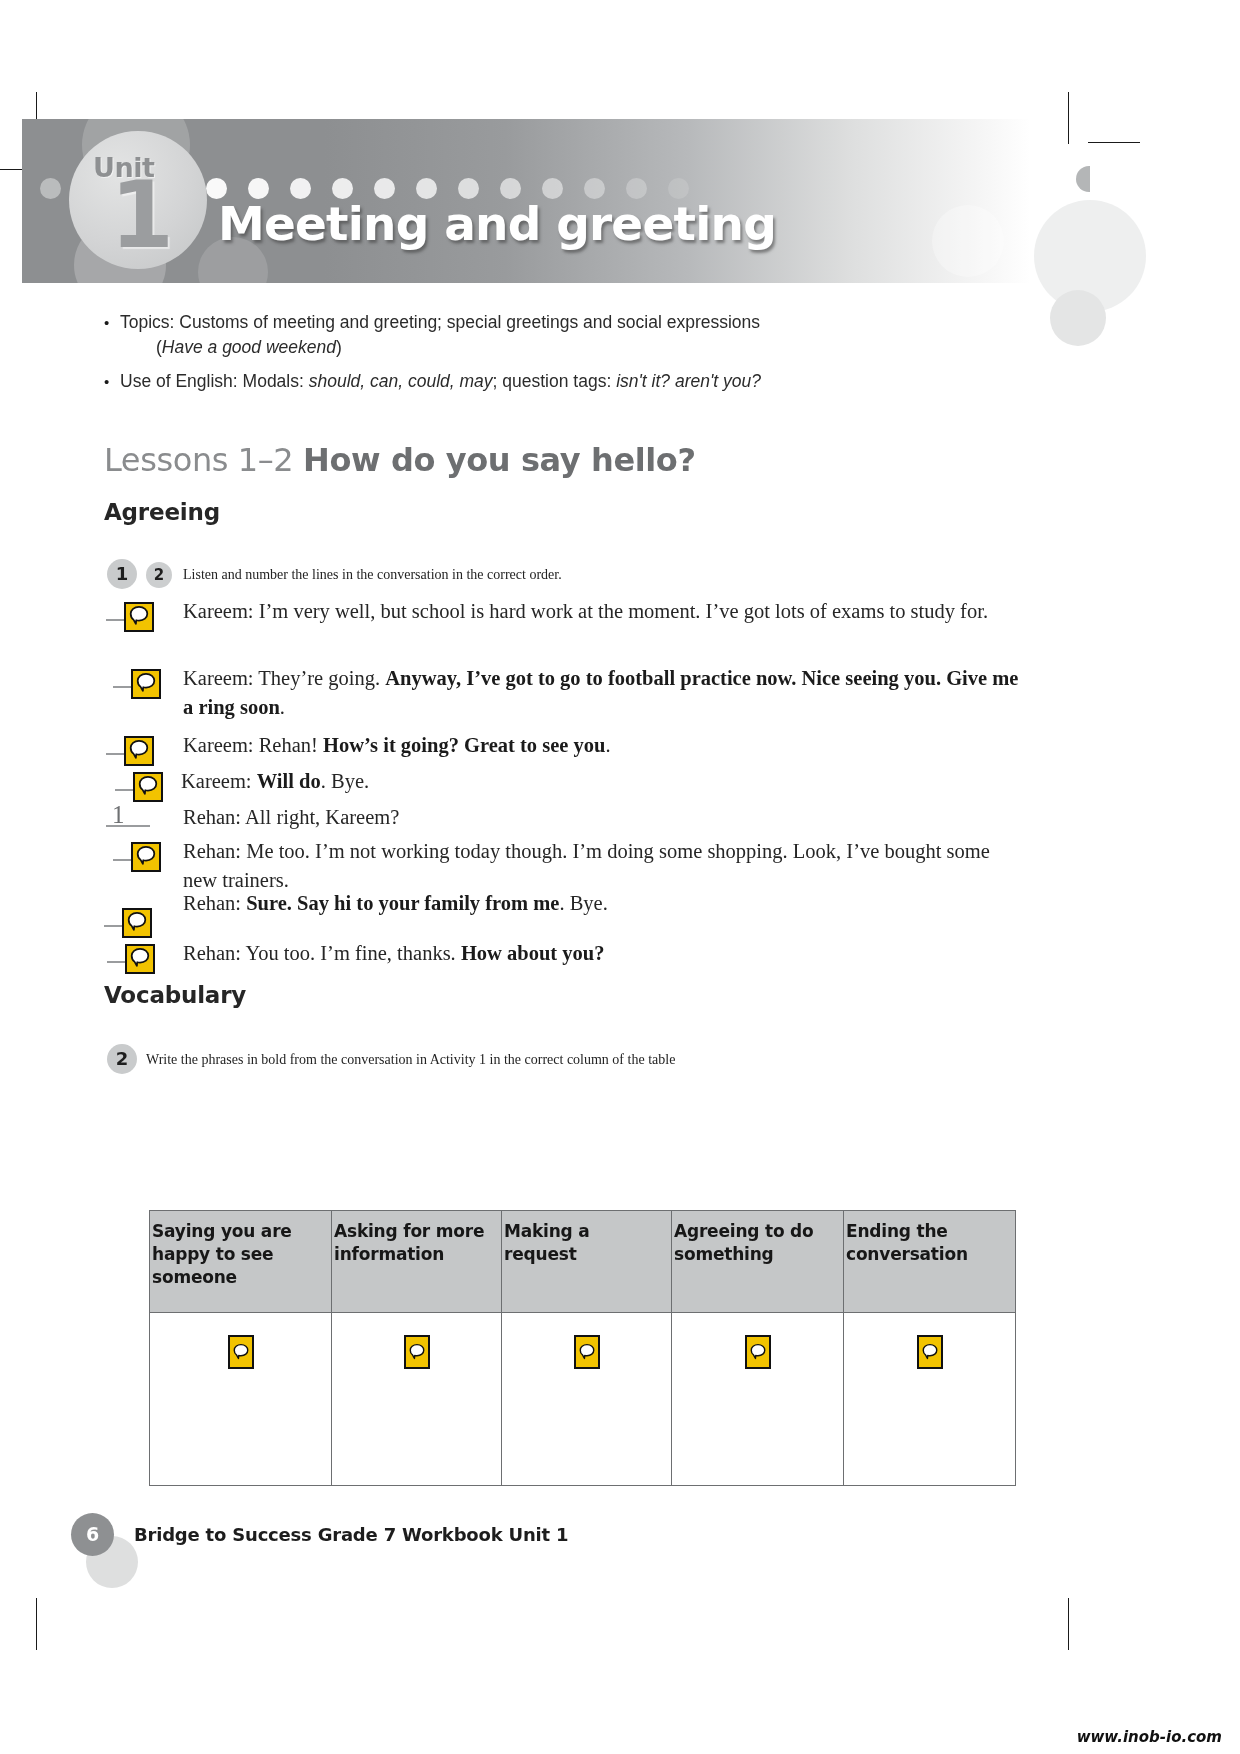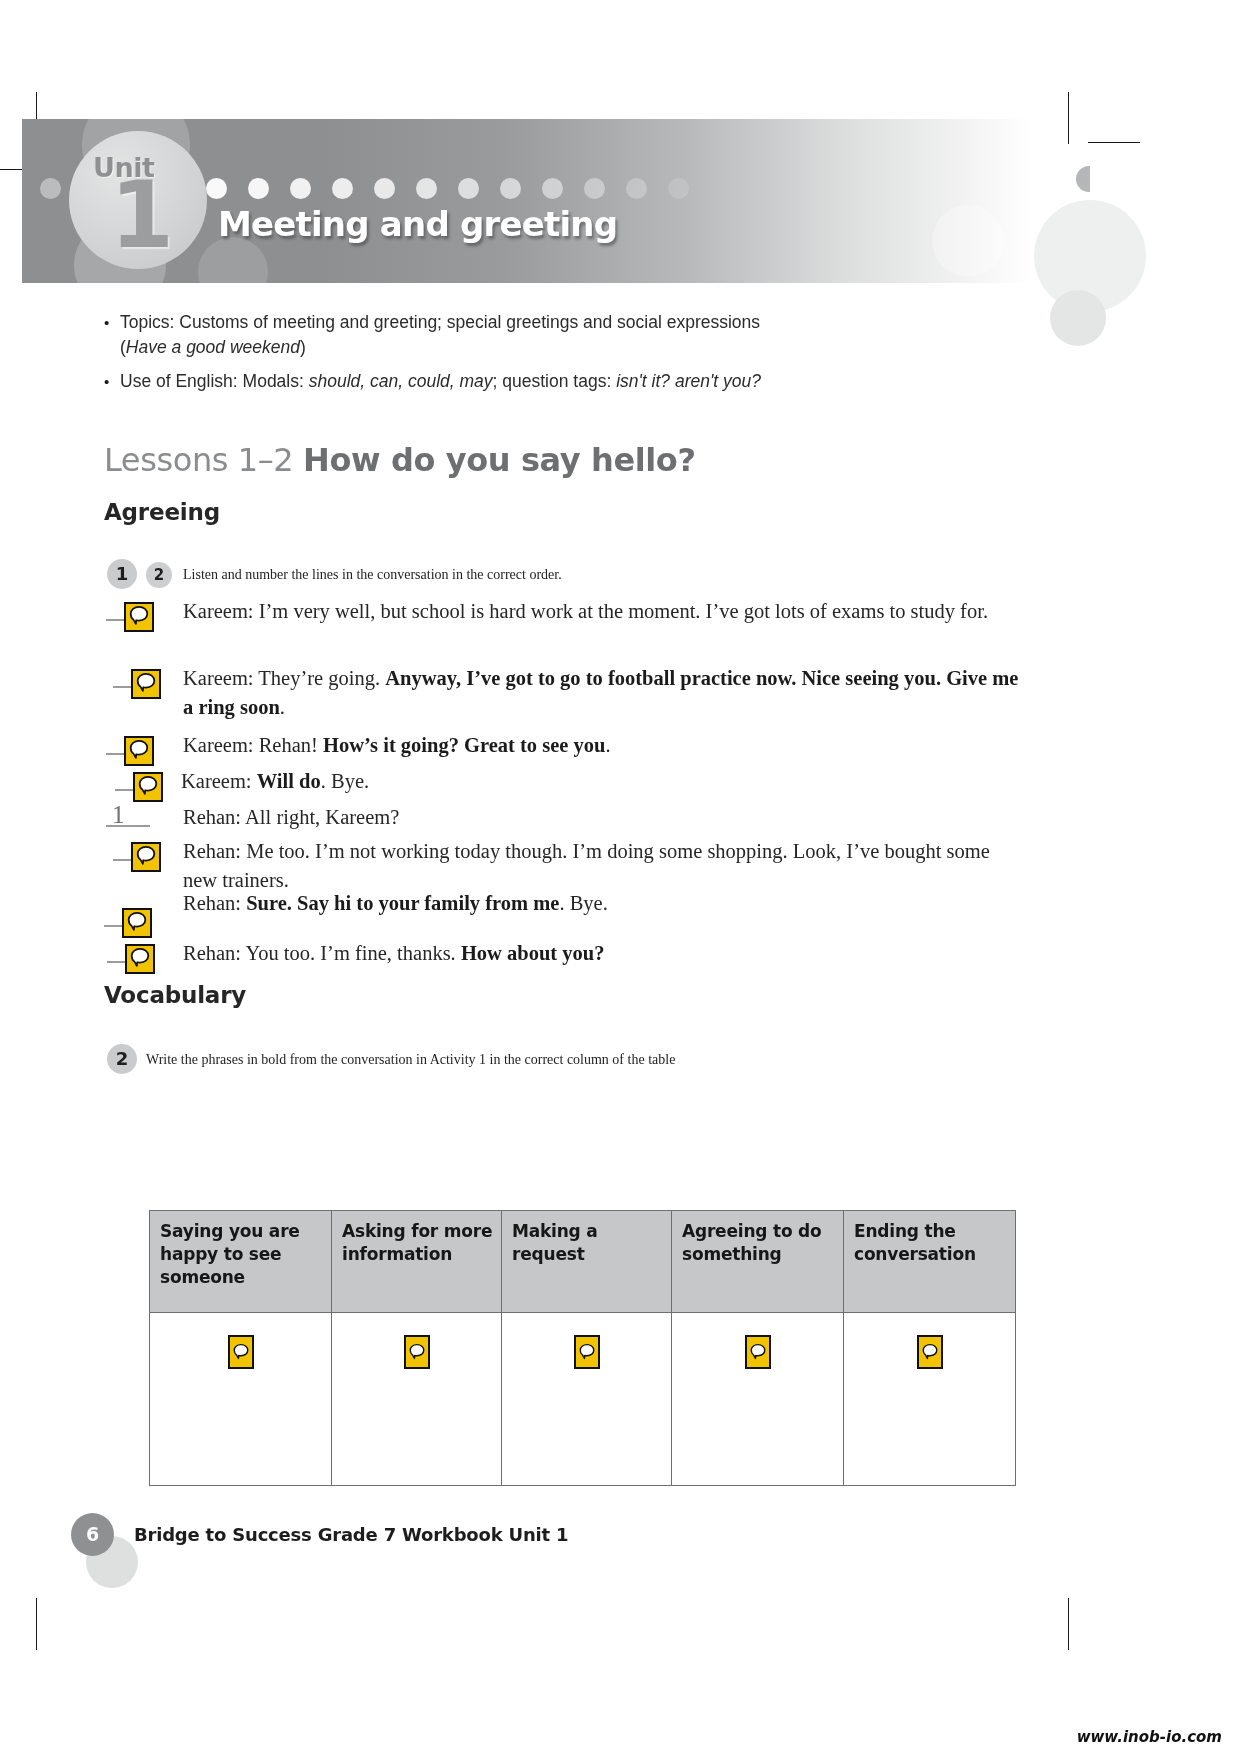--- a/index.html
+++ b/index.html
@@ -103,21 +103,21 @@
     color: #9b9d9f;
     z-index: 6;
     text-shadow: 2px 2px 1px rgba(255,255,255,0.5);
   }
   .banner-title {
     position: absolute;
     left: 218px;
     top: 196px;
     font-family: "DejaVu Sans", sans-serif;
     font-weight: bold;
-    font-size: 34px;
+    font-size: 47px;
     line-height: 56px;
     color: #ffffff;
     letter-spacing: -0.8px;
     z-index: 6;
     text-shadow: 2px 3px 3px rgba(60,60,60,0.55);
   }
 
   
   .topics {
     position: absolute;
@@ -240,21 +240,21 @@
   }
   .vtable th {
     background: #c5c7c8;
     height: 88px;
     text-align: left;
     font-family: "DejaVu Sans", sans-serif;
     font-weight: bold;
     font-size: 17px;
     line-height: 23px;
     color: #171717;
-    padding: 9px 6px 4px 10px;
+    padding: 9px 6px 4px 2px;
     letter-spacing: -0.2px;
   }
   .vtable td { height: 172px; background: #ffffff; }
   .cell-icon-wrap { display: flex; justify-content: center; padding-top: 22px; }
   .cell-icon {
     width: 26px; height: 34px;
     background: #f2c300;
     border: 2.5px solid #111111;
     box-sizing: border-box;
     display: flex; align-items: center; justify-content: center;
@@ -342,21 +342,21 @@
 
 <div class="unit-badge"></div>
 <div class="unit-word">Unit</div>
 <div class="unit-num">1</div>
 <div class="banner-title">Meeting and greeting</div>
 
 <div class="topics">
   <div class="li">
     <span class="bullet">•</span>
     <b>Topics:</b><span> Customs of meeting and greeting; special greetings and social expressions</span>
-    <div class="sub" style="padding-left:0;">
+    <div class="sub" style="padding-left:0;margin-left:36px;">
       <span>(</span><i>Have a good weekend</i><span>)</span>
     </div>
   </div>
   <div class="li" style="margin-top:4px;">
     <span class="bullet">•</span>
     <b>Use of English:</b><span> Modals: </span><i>should, can, could, may</i><span>; question tags: </span><i>isn't it? aren't you?</i>
   </div>
 </div>
 
 <div class="lessons-head">

